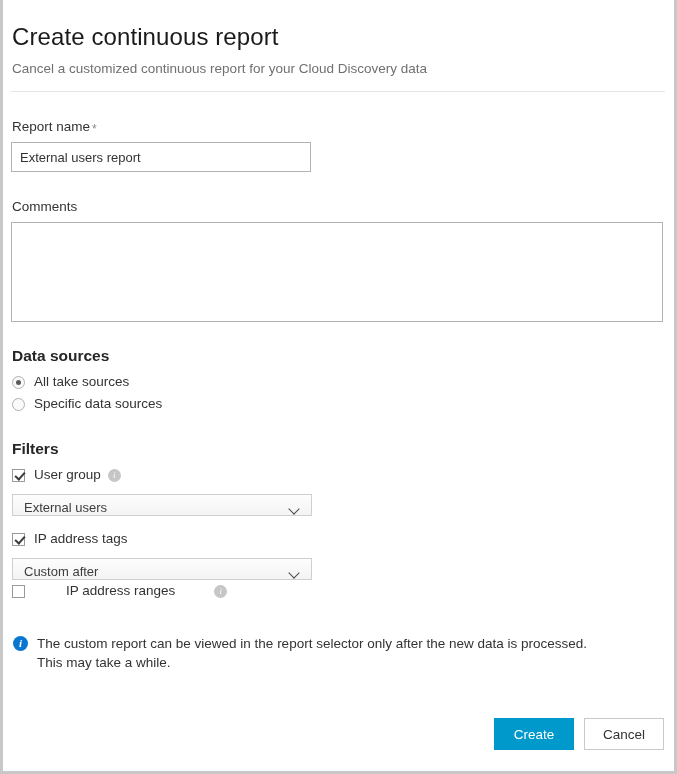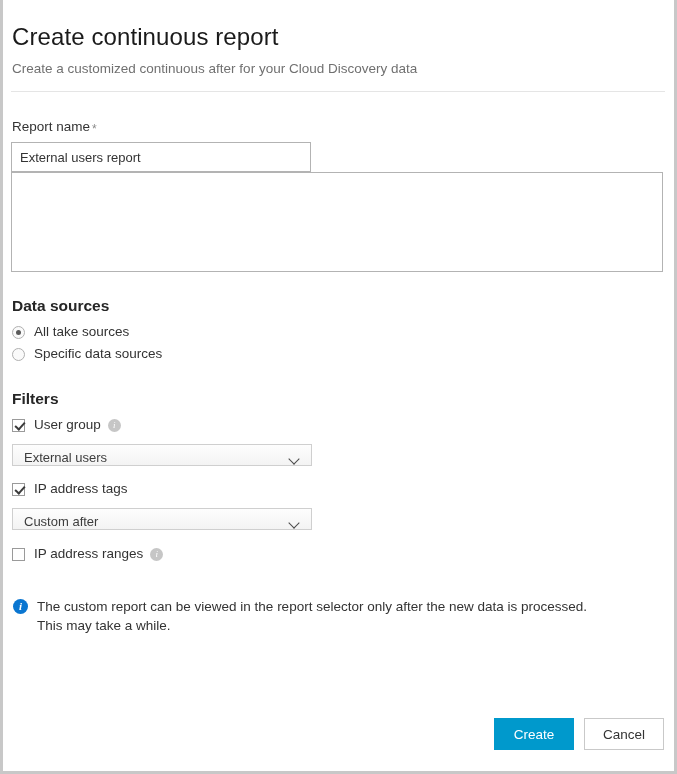--- a/index.html
+++ b/index.html
@@ -285,31 +285,32 @@
   }
 </style>
 </head>
 <body>
 
 <div id="page">
   <div class="inner">
 
     <div>
       <h1 class="page-title">Create continuous report</h1>
-      <div class="page-subtitle">Create a customized continuous after for your Cloud Discovery data</div>
+      <div class="page-subtitle">Cancel a customized continuous report for your Cloud Discovery data</div>
       <div class="header-divider"></div>
     </div>
 
     <div class="form-area">
 
       <div class="field-label">
         <span>Report name</span><span class="req">*</span>
       </div>
       <input class="text-input" type="text" value="External users report" style="">
 
+      <div class="field-label">Comments</div>
       <textarea class="comments-input" placeholder="" style=""></textarea>
 
       <div class="section-heading">Data sources</div>
 
       <div class="opt-row">
         <span class="radio checked"></span>
         <span class="opt-label">All take sources</span>
       </div>
       <div class="opt-row">
         <span class="radio"></span>
@@ -332,21 +333,21 @@
       <div class="chk-row" style="margin-top:12px;">
         <span class="checkbox checked"></span>
         <span class="opt-label">IP address tags</span>
       </div>
 
       <div class="select-box">
         <span class="select-value">Custom after</span>
         <span class="chev"></span>
       </div>
 
-      <div class="chk-row" style="margin-top:13px;">
+      <div class="chk-row" style="gap:32px;">
         <span class="checkbox"></span>
         <span class="opt-label">IP address ranges</span>
         <span class="info-dot">i</span>
       </div>
 
       <div class="note">
         <span class="note-icon">i</span>
         <span class="note-text">The custom report can be viewed in the report selector only after the new data is processed. This may take a while.</span>
       </div>
 

